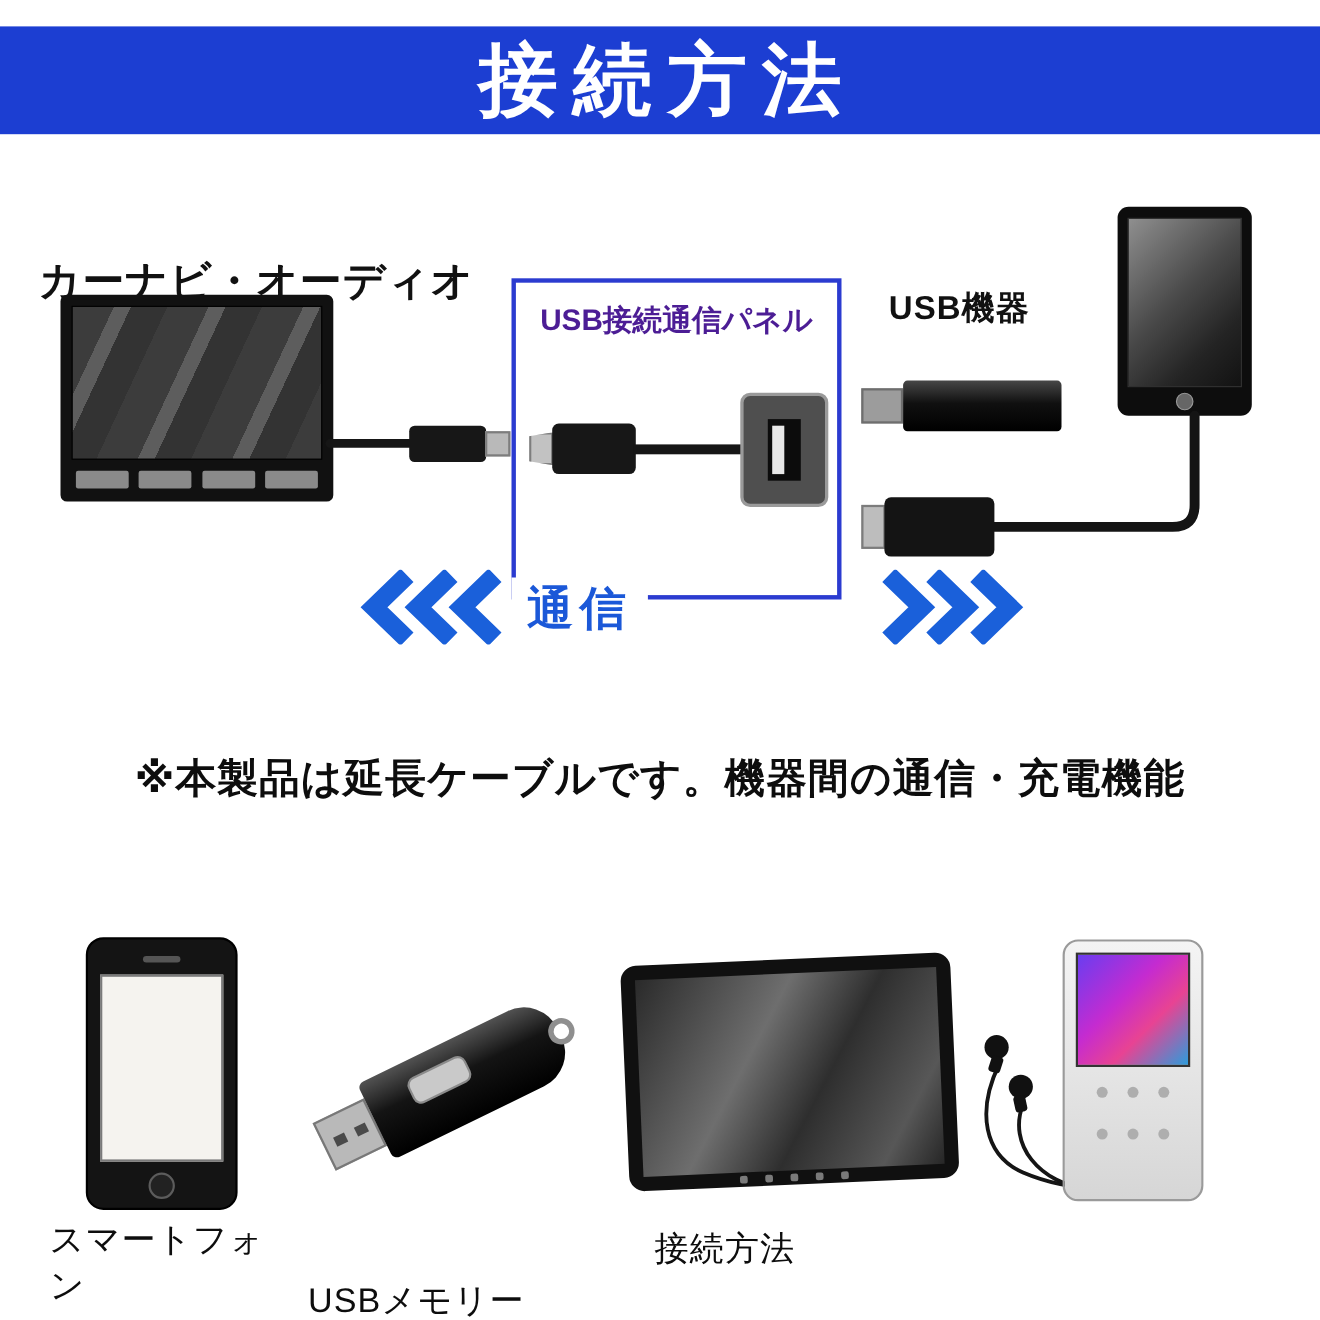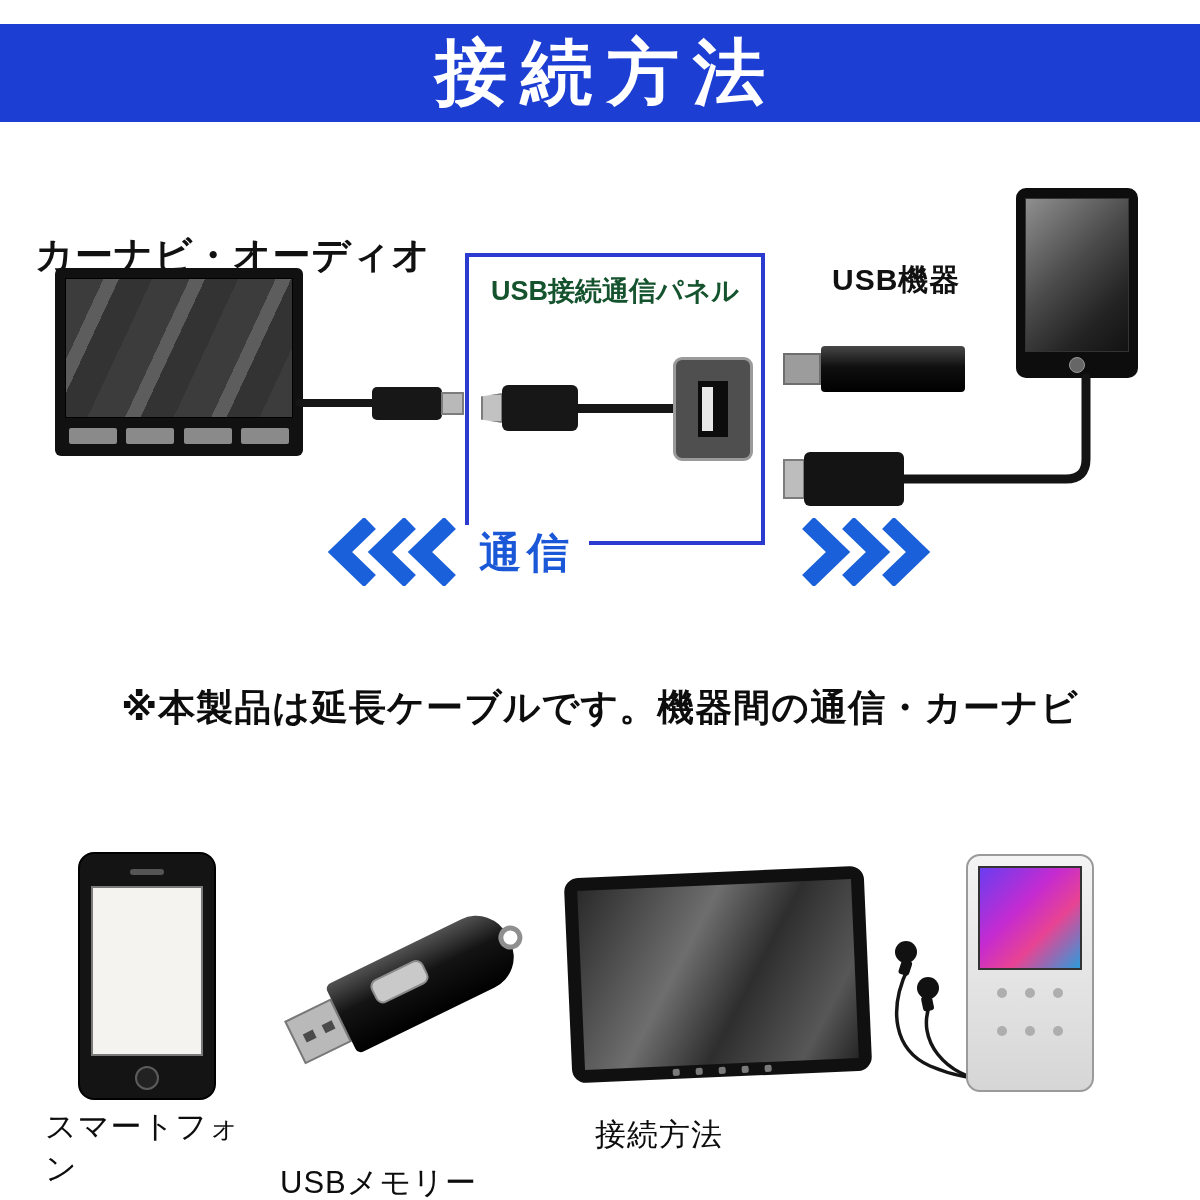--- a/index.html
+++ b/index.html
@@ -10,40 +10,40 @@
   }
 
   
   .header { position:absolute; left:0; top:24px; width:1200px; height:98px;
     background:#1c3ed2; display:flex; align-items:center; justify-content:center; }
   .header-title { color:#fff; font-size:72px; font-weight:bold; letter-spacing:14px; padding-left:14px; }
 
   
   .lbl { position:absolute; font-weight:bold; color:#111; }
   .car-label { left:35px; top:230px; font-size:38px; letter-spacing:1px; }
-  .usbdev-label { left:832px; top:260px; font-size:30px; letter-spacing:1px; }
+  .usbdev-label { left:808px; top:260px; font-size:30px; letter-spacing:1px; }
 
   
   .navi { position:absolute; left:55px; top:268px; width:248px; height:188px;
     background:#111; border-radius:6px; padding:10px 10px 0 10px; }
   .navi-screen { width:100%; height:140px; border:1px solid #000;
     background:repeating-linear-gradient(115deg,#3c3c3c 0 34px,#5d5d5d 34px 48px,#333 48px 78px); }
   .navi-buttons { display:flex; justify-content:space-between; align-items:center; height:36px; padding:0 4px; }
   .navi-buttons span { width:48px; height:16px; background:#8a8a8a; border-radius:2px; }
 
   
   .cable-a { position:absolute; left:296px; top:399px; width:80px; height:8px; background:#161616; border-radius:4px; }
   .plug-a-body { position:absolute; left:372px; top:387px; width:70px; height:33px; background:#171717; border-radius:5px; }
   .plug-a-tip  { position:absolute; left:441px; top:392px; width:23px; height:23px; background:#b9b9b9; border:2px solid #7d7d7d; }
 
   
   .panel-box { position:absolute; left:465px; top:253px; width:300px; height:292px;
     border:4px solid #2b3bd0; background:#fff; }
   .panel-box-label { position:absolute; top:16px; left:0; width:100%; text-align:center;
-    font-size:27px; font-weight:bold; color:#14532d; }
+    font-size:27px; font-weight:bold; color:#4c1d95; }
   .micro-tip  { position:absolute; left:12px; top:136px; width:22px; height:30px; background:#c2c2c2;
     border:2px solid #7d7d7d; clip-path:polygon(0 12%,100% 0,100% 100%,0 88%); }
   .micro-body { position:absolute; left:33px; top:128px; width:76px; height:46px; background:#171717; border-radius:6px; }
   .micro-cable{ position:absolute; left:107px; top:147px; width:100px; height:9px; background:#161616; }
   .usb-panel  { position:absolute; left:204px; top:100px; width:80px; height:104px;
     background:#4f4f4f; border:3px solid #9a9a9a; border-radius:9px;
     display:flex; align-items:center; justify-content:center; }
   .usb-port   { width:30px; height:56px; background:#0c0c0c; position:relative; }
   .usb-tongue { position:absolute; left:4px; top:6px; width:11px; height:44px; background:#e8e8e8; }
 
@@ -193,21 +193,21 @@
     <div class="portable-home"></div>
   </div>
 
   <svg class="cable-b" width="260" height="140" viewBox="0 0 260 140">
     <path d="M14 107 H176 Q196 107 196 87 V6" fill="none" stroke="#141414" stroke-width="9" stroke-linecap="round"></path>
   </svg>
   <div class="plug-b-tip"></div>
   <div class="plug-b-body"></div>
 
   <div class="note">
-    <div>※本製品は延長ケーブルです。機器間の通信・カーナビ</div>
+    <div>※本製品は延長ケーブルです。機器間の通信・充電機能</div>
   </div>
 
   <div class="phone">
     <div class="phone-speaker"></div>
     <div class="phone-screen"></div>
     <div class="phone-home"></div>
   </div>
 
   <div class="memory-wrap">
     <div class="memory">

